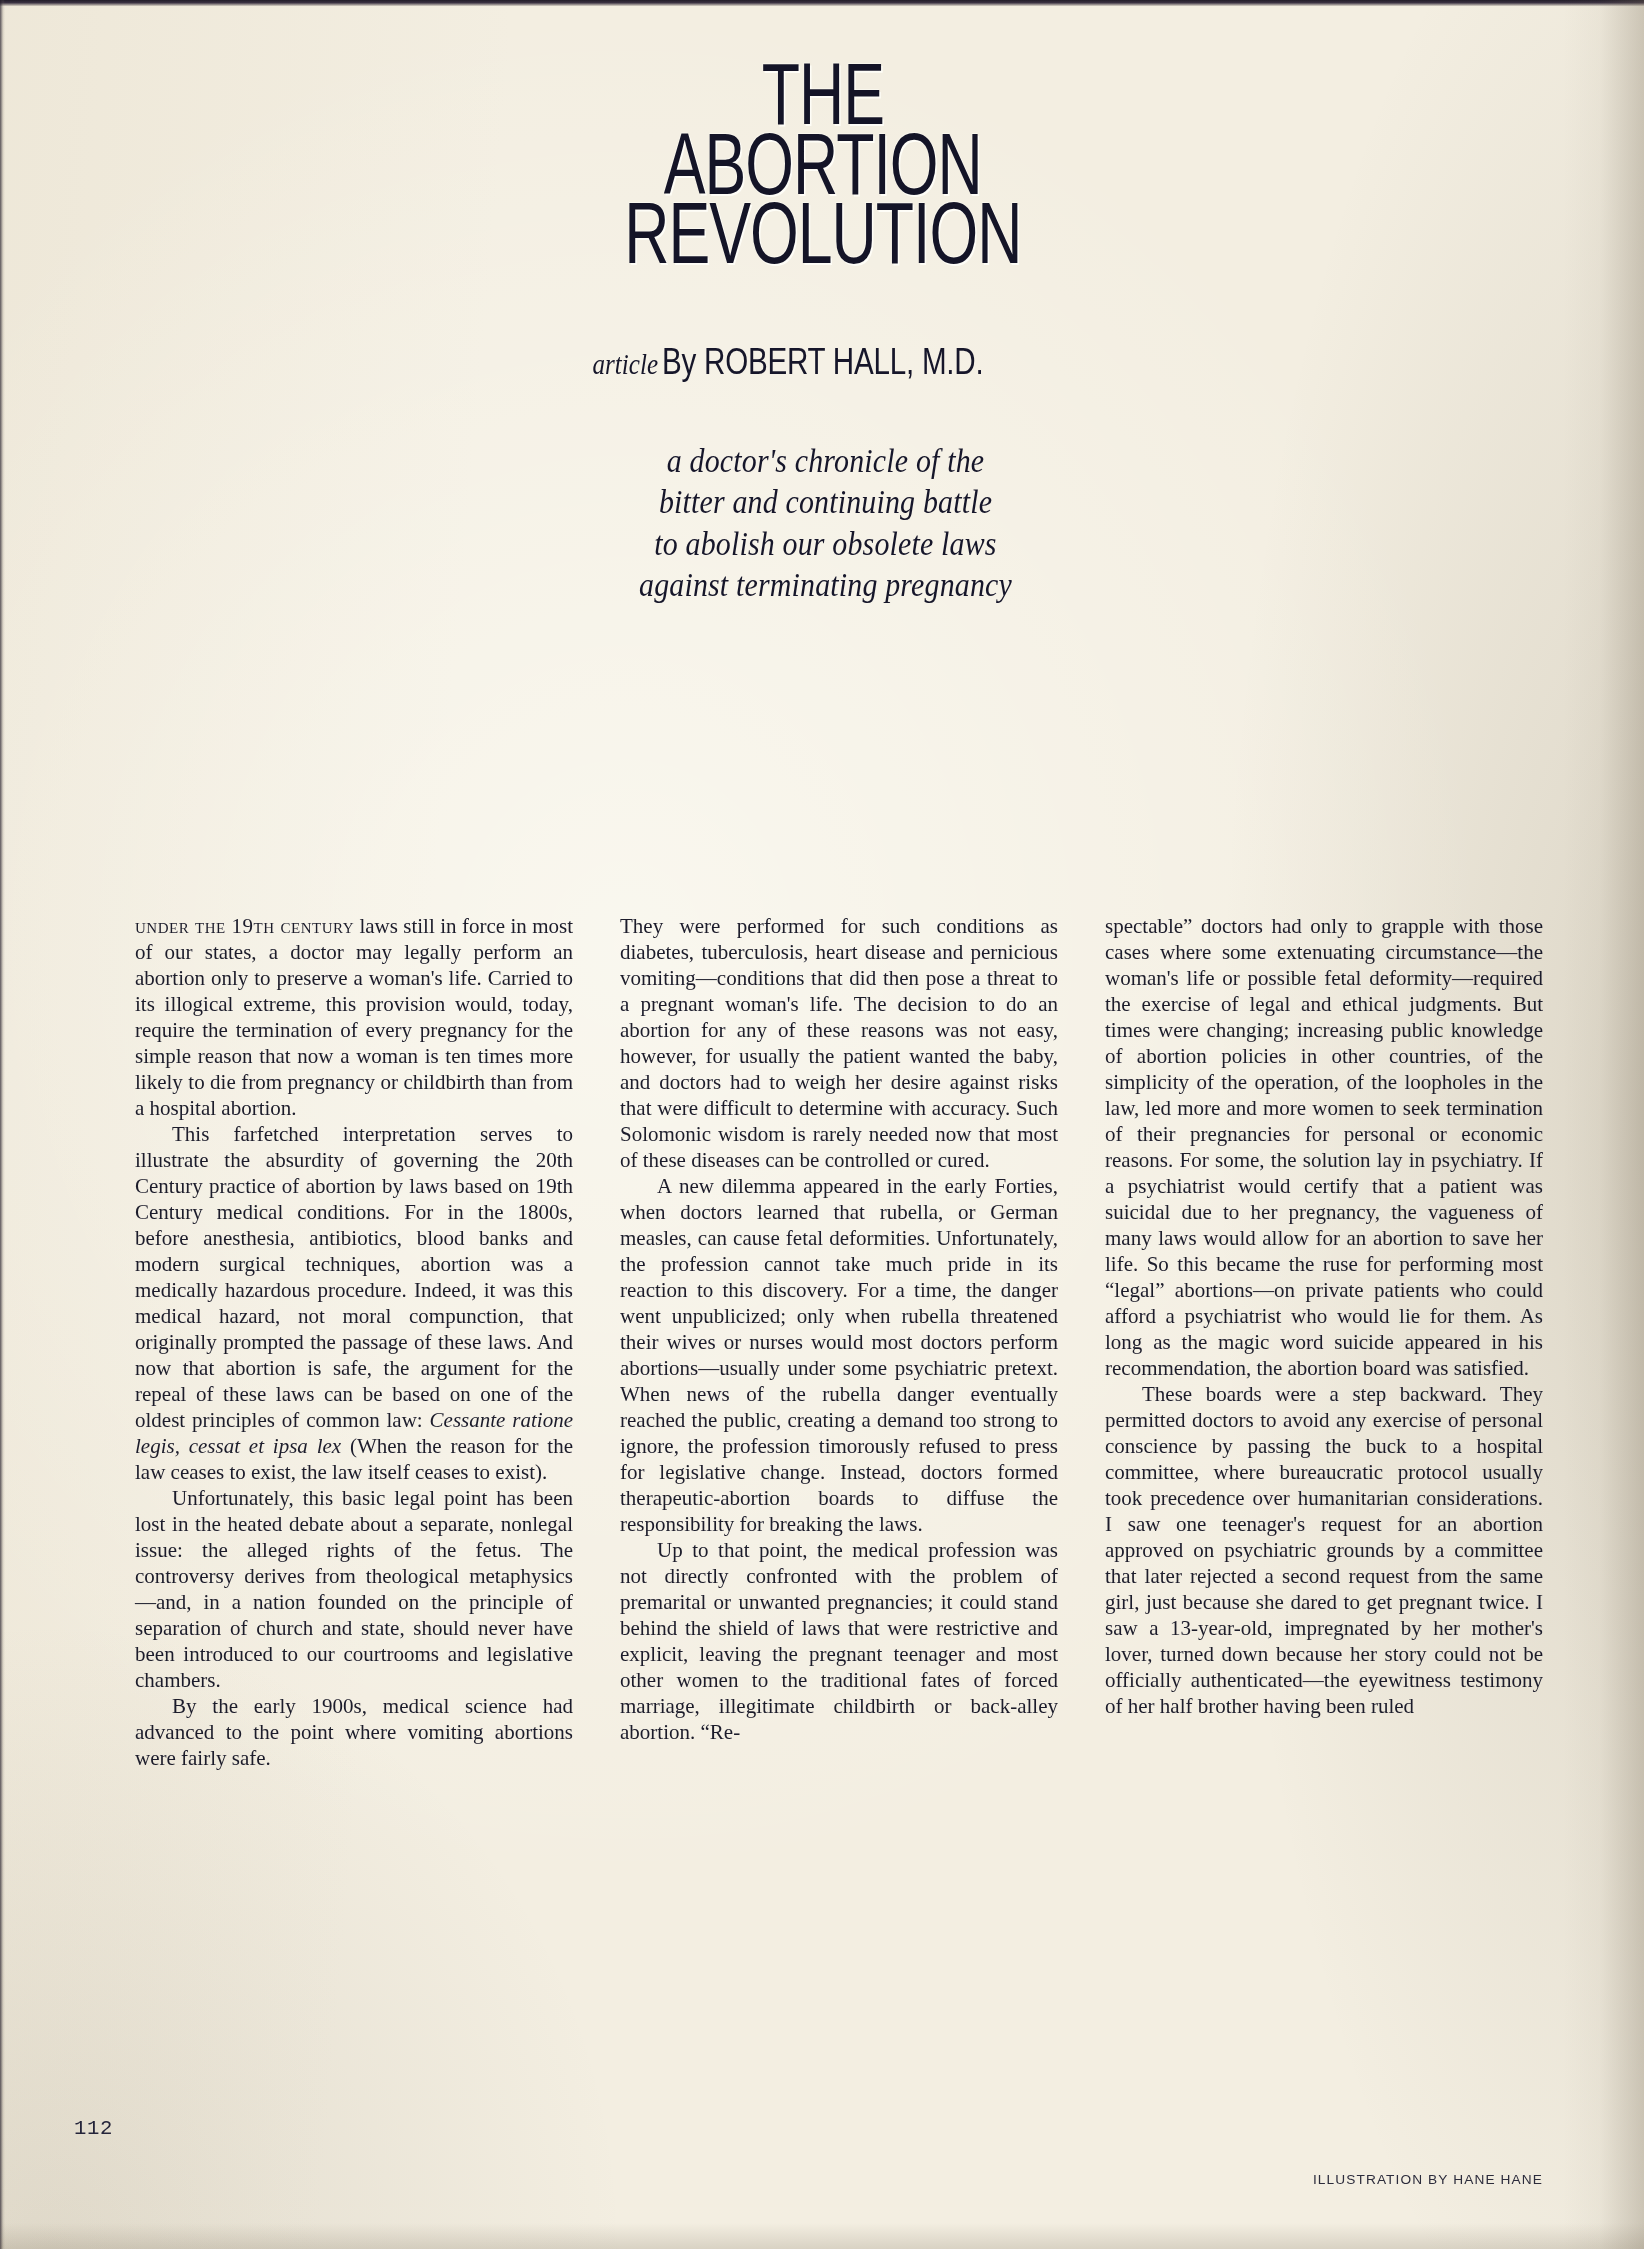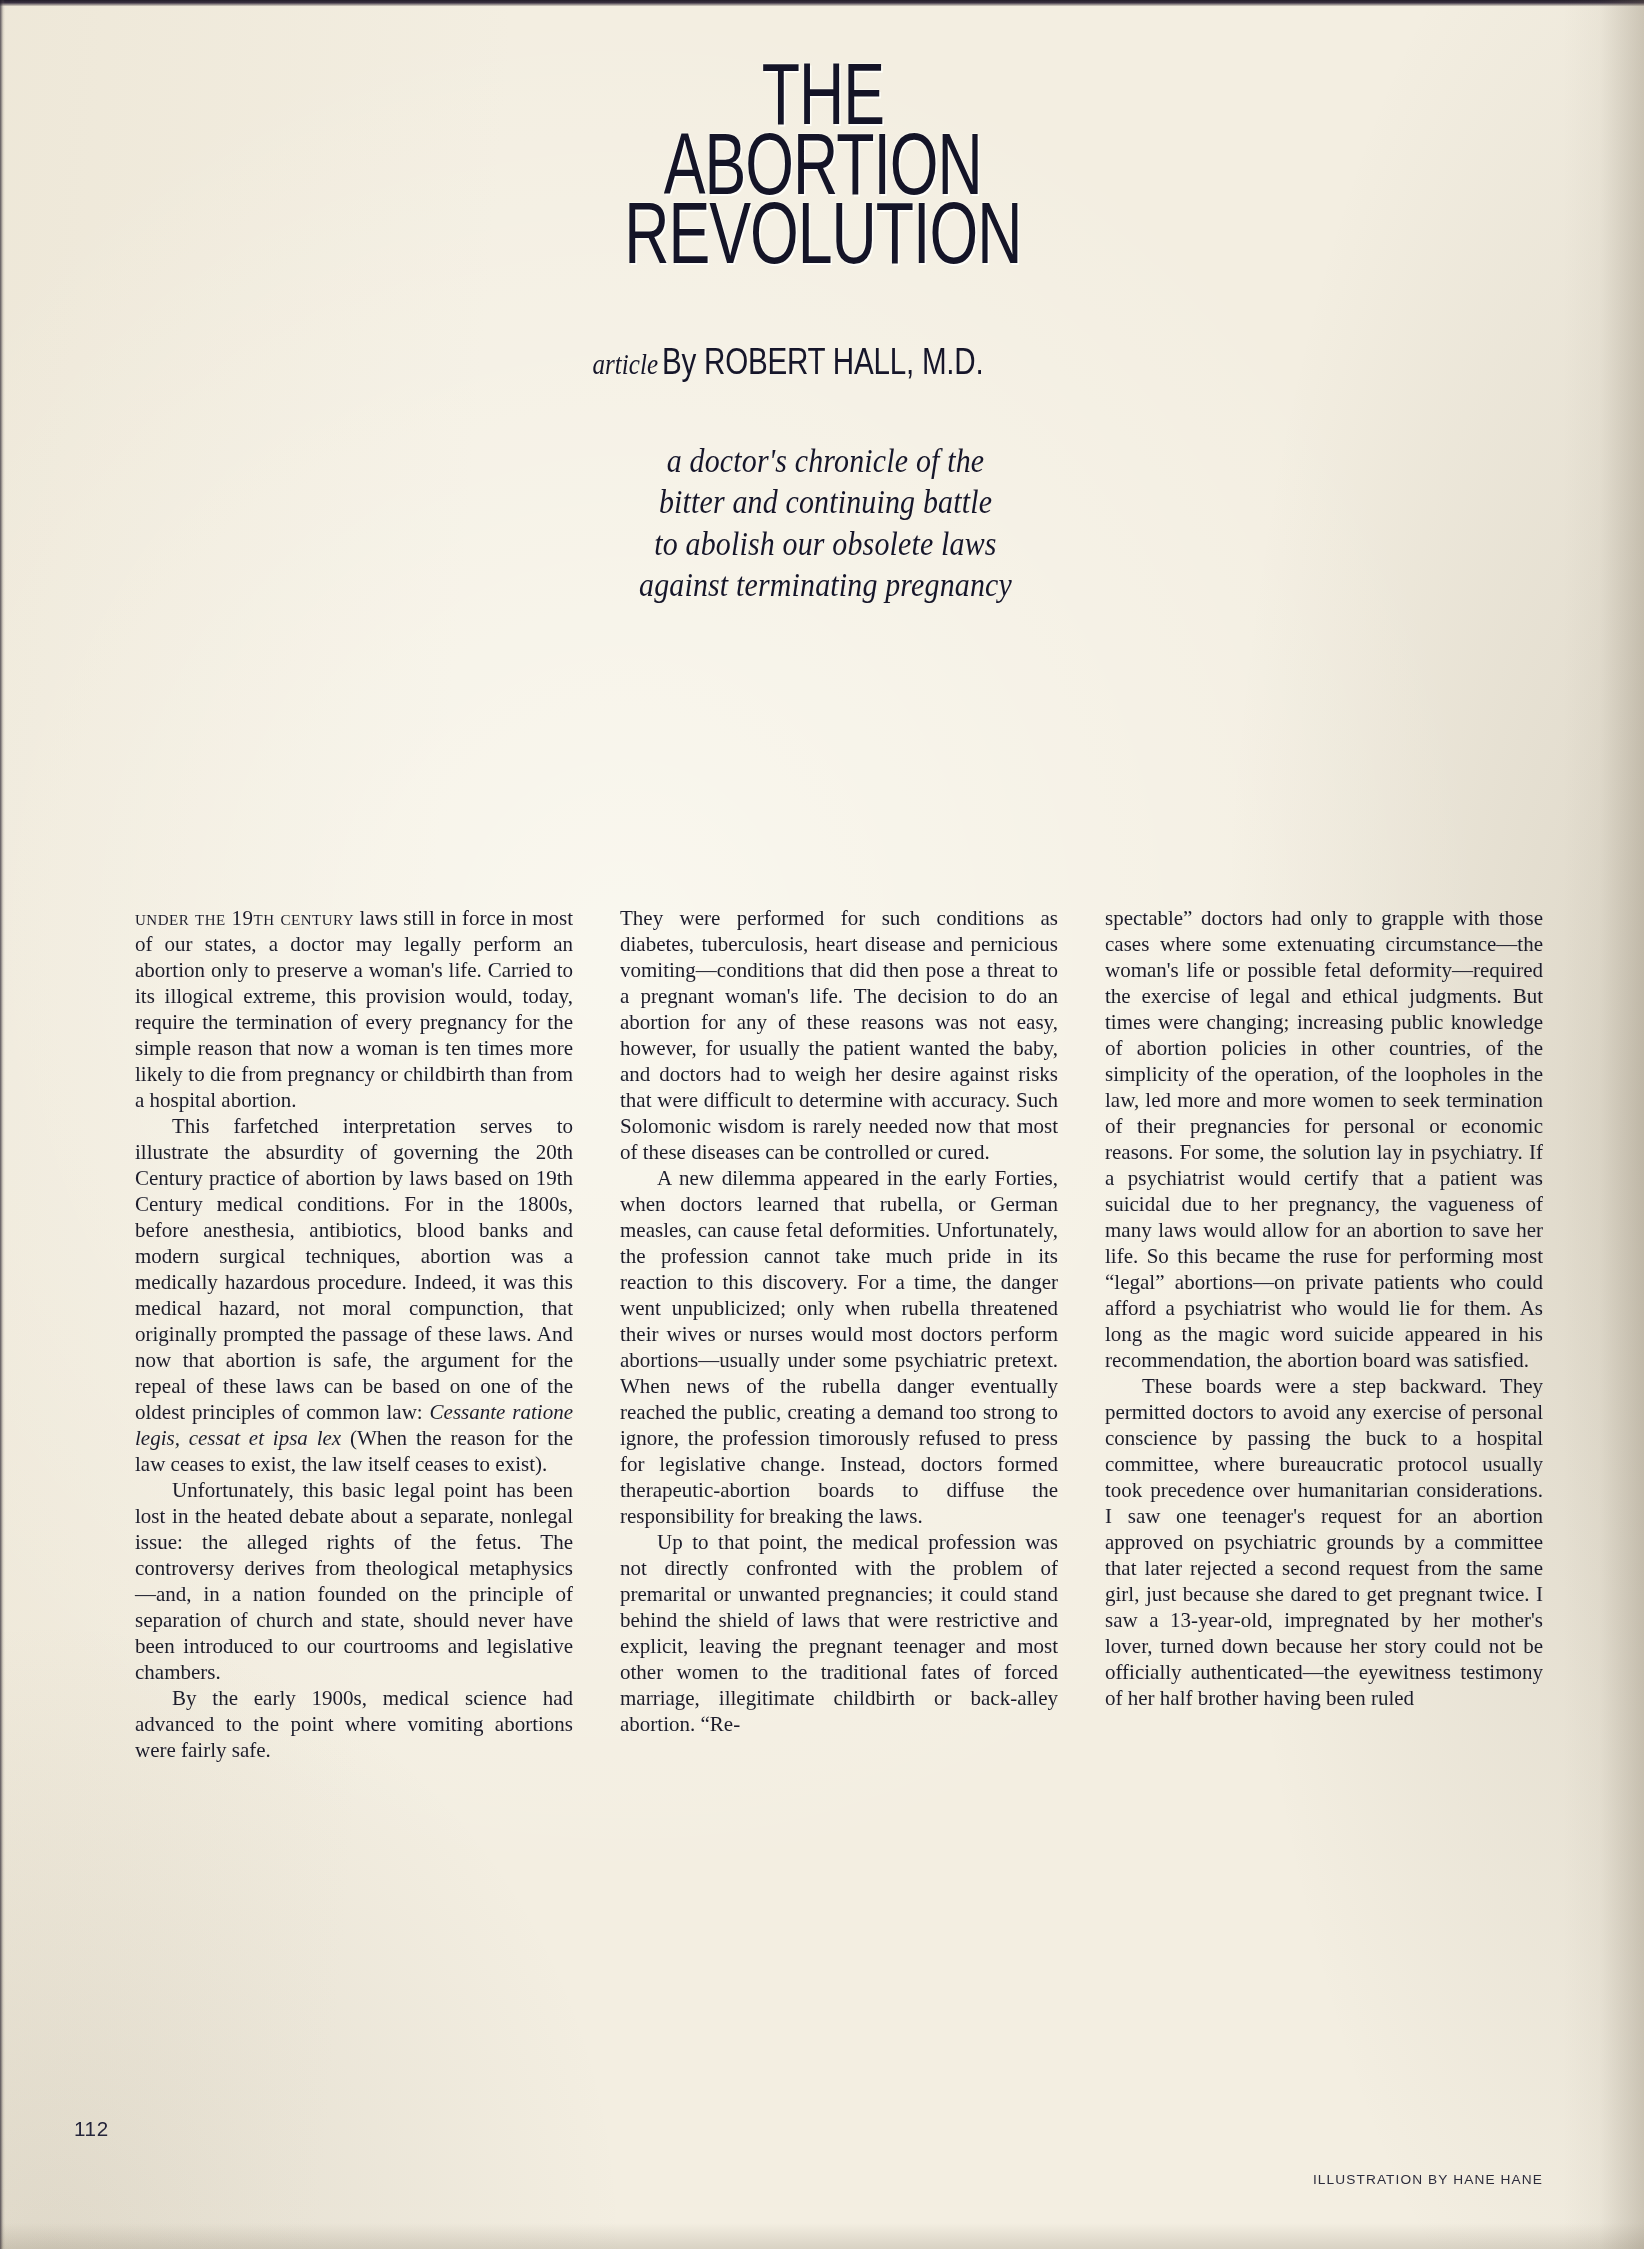--- a/index.html
+++ b/index.html
@@ -137,39 +137,40 @@
     gap: 47px;
   }
   .col {
     width: 438px;
     font-size: 21px;
     line-height: 26px;
     text-align: justify;
     text-justify: inter-word;
     hyphens: none;
     color: #1c1c2b;
+    margin-top: 8px;
   }
   .col p {
     margin: 0;
     text-indent: 37px;
   }
   .col p.first { text-indent: 0; }
   .col p .lead {
     font-variant: small-caps;
     text-transform: lowercase;
     letter-spacing: 0.5px;
   }
   .col i { font-style: italic; }
 
   
   .folio {
     position: absolute;
     left: 74px;
     top: 2117px;
-    font-family: Liberation Sans, sans-serif;
+    font-family: Liberation Mono, monospace;
     font-size: 20.6px;
     color: #24243a;
     letter-spacing: 0.7px;
   }
   .credit {
     position: absolute;
     right: 102px;
     top: 2172px;
     font-family: "Liberation Sans", sans-serif;
     font-size: 13.7px;

